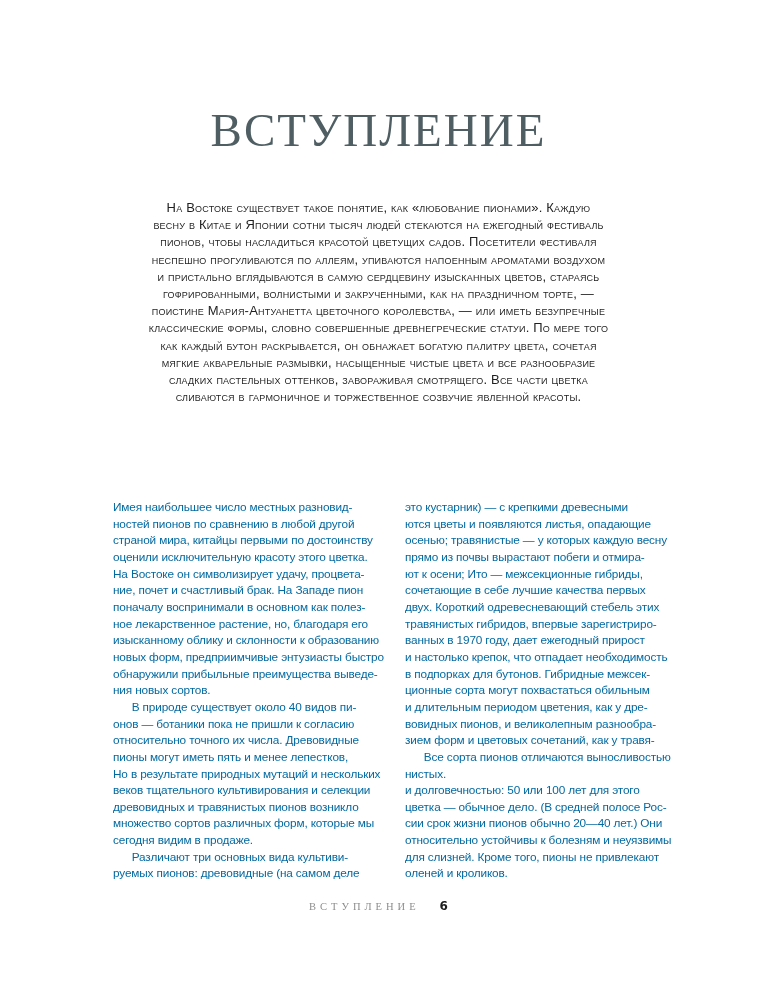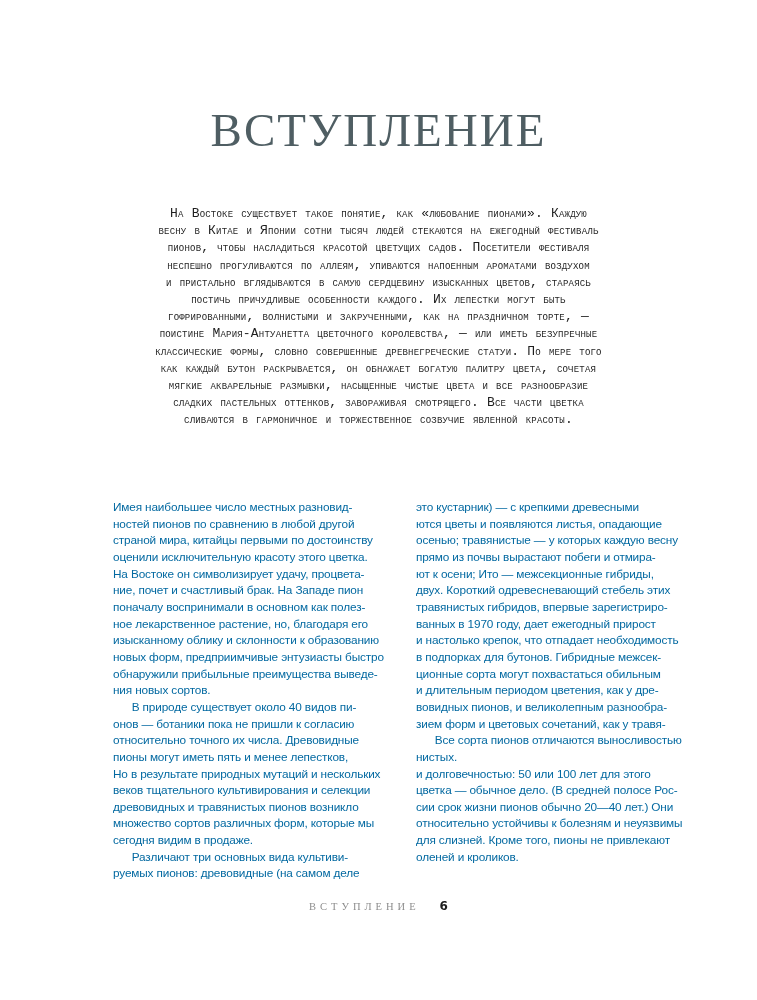--- a/index.html
+++ b/index.html
@@ -22,26 +22,26 @@
     text-align: center;
     font-family: "Liberation Serif", serif;
     font-weight: 400;
     font-size: 47px;
     line-height: 64px;
     letter-spacing: 2px;
     color: #4f5e63;
   }
   .intro {
     position: absolute;
-    top: 205px;
+    top: 199px;
     left: 50%;
     transform: translateX(-50%);
     width: 600px;
     text-align: center;
-    font-family: Liberation Mono, monospace;
+    font-family: Liberation Sans, sans-serif;
     font-variant: small-caps;
     font-size: 13px;
     color: #1f1f1f;
   }
   .intro .line {
     white-space: pre;
     line-height: 17.2px;
     letter-spacing: 0.2px;
   }
   .bodycol {
@@ -49,21 +49,21 @@
     top: 499px;
     color: #0369a1;
   }
   .bodycol .line {
     white-space: pre;
     font-size: 11.8px;
     line-height: 16.65px;
     letter-spacing: -0.15px;
   }
   .col-left  { left: 113px; width: 285px; }
-  .col-right { left: 416px; width: 292px; }
+  .col-right { left: 405px; width: 292px; }
   .footer {
     position: absolute;
     top: 899px;
     left: 0;
     right: 0;
     display: flex;
     justify-content: center;
     align-items: baseline;
     gap: 20px;
   }
@@ -84,21 +84,20 @@
 <body>
 
 <div class="page-title">ВСТУПЛЕНИЕ</div>
 
 <div class="intro">
     <div class="line">На Востоке существует такое понятие, как «любование пионами». Каждую</div>
     <div class="line">весну в Китае и Японии сотни тысяч людей стекаются на ежегодный фестиваль</div>
     <div class="line">пионов, чтобы насладиться красотой цветущих садов. Посетители фестиваля</div>
     <div class="line">неспешно прогуливаются по аллеям, упиваются напоенным ароматами воздухом</div>
     <div class="line">и пристально вглядываются в самую сердцевину изысканных цветов, стараясь</div>
-    <div class="line">постичь причудливые особенности каждого. Их лепестки могут быть</div>
     <div class="line">гофрированными, волнистыми и закрученными, как на праздничном торте, —</div>
     <div class="line">поистине Мария-Антуанетта цветочного королевства, — или иметь безупречные</div>
     <div class="line">классические формы, словно совершенные древнегреческие статуи. По мере того</div>
     <div class="line">как каждый бутон раскрывается, он обнажает богатую палитру цвета, сочетая</div>
     <div class="line">мягкие акварельные размывки, насыщенные чистые цвета и все разнообразие</div>
     <div class="line">сладких пастельных оттенков, завораживая смотрящего. Все части цветка</div>
     <div class="line">сливаются в гармоничное и торжественное созвучие явленной красоты.</div>
   </div>
 
 <div class="bodycol col-left">
@@ -126,20 +125,21 @@
     <div class="line">      Различают три основных вида культиви-</div>
     <div class="line">руемых пионов: древовидные (на самом деле</div>
   </div>
 
 <div class="bodycol col-right">
     <div class="line">это кустарник) — с крепкими древесными</div>
     <div class="line">ются цветы и появляются листья, опадающие</div>
     <div class="line">осенью; травянистые — у которых каждую весну</div>
     <div class="line">прямо из почвы вырастают побеги и отмира-</div>
     <div class="line">ют к осени; Ито — межсекционные гибриды,</div>
+    <div class="line">сочетающие в себе лучшие качества первых</div>
     <div class="line">двух. Короткий одревесневающий стебель этих</div>
     <div class="line">травянистых гибридов, впервые зарегистриро-</div>
     <div class="line">ванных в 1970 году, дает ежегодный прирост</div>
     <div class="line">и настолько крепок, что отпадает необходимость</div>
     <div class="line">в подпорках для бутонов. Гибридные межсек-</div>
     <div class="line">ционные сорта могут похвастаться обильным</div>
     <div class="line">и длительным периодом цветения, как у дре-</div>
     <div class="line">вовидных пионов, и великолепным разнообра-</div>
     <div class="line">зием форм и цветовых сочетаний, как у травя-</div>
     <div class="line">      Все сорта пионов отличаются выносливостью</div>

